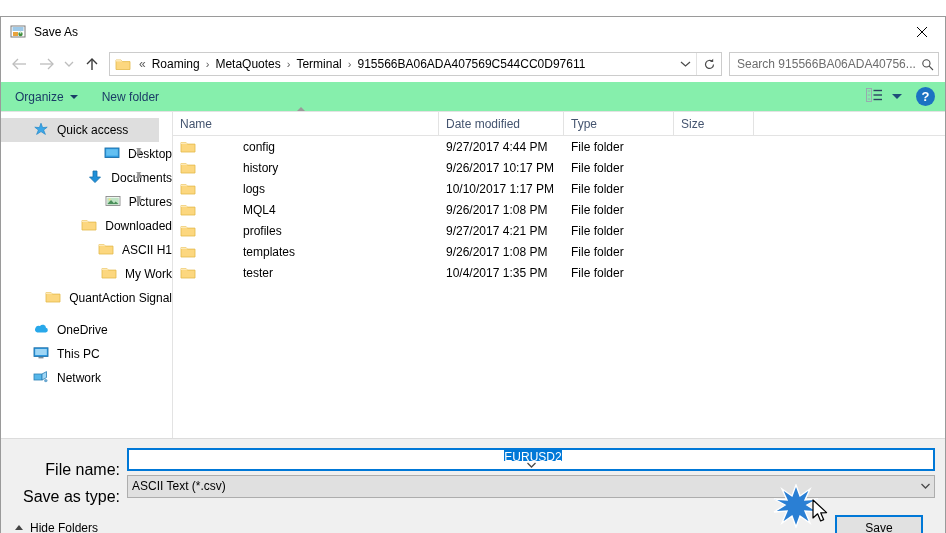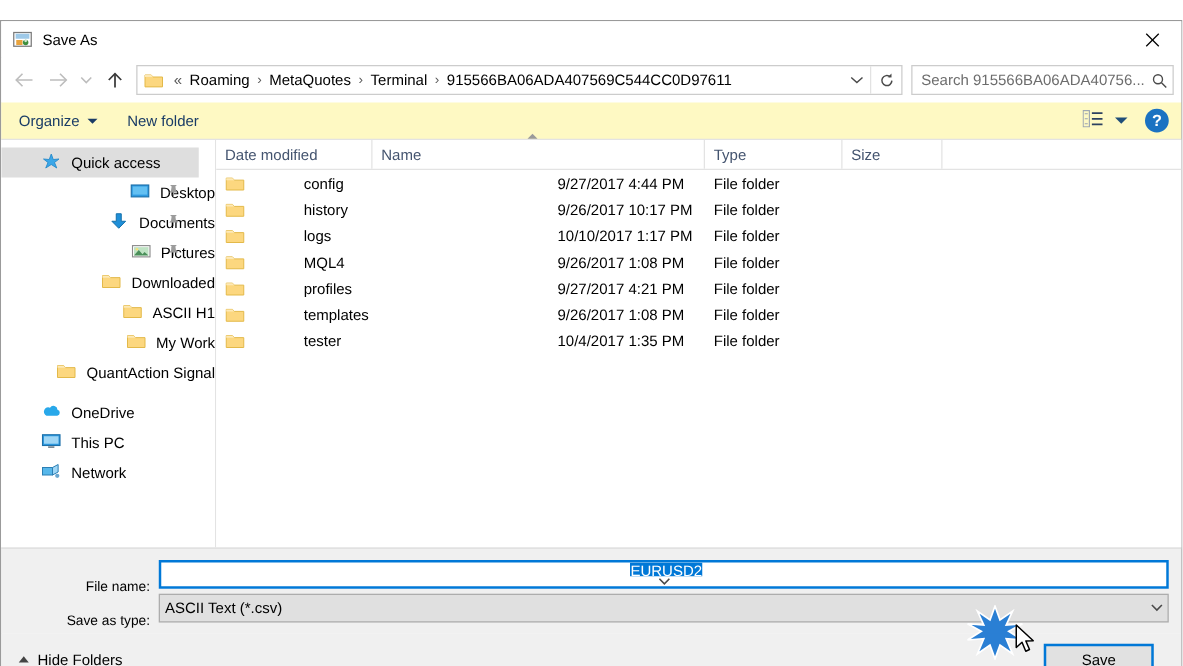--- a/index.html
+++ b/index.html
@@ -148,21 +148,21 @@
     width: 22px;
     display: flex; align-items: center; justify-content: center;
     color: #4a4a4a;
     flex: none;
   }
 
   
   .cmdbar {
     height: 30px;
     min-height: 30px;
-    background: #fef9c3;
+    background: #86efac;
     border-bottom: 1px solid #e3e3e3;
     display: flex;
     align-items: center;
     padding: 0 10px 0 14px;
     box-sizing: border-box;
   }
   .cmd-item {
     font-size: 12px;
     color: #1a3c66;
     display: flex;
@@ -317,21 +317,21 @@
     display: flex;
     align-items: center;
     height: 24px;
     margin-bottom: 3px;
   }
   .flabel {
     width: 126px;
     min-width: 126px;
     text-align: right;
     padding-right: 7px;
-    font-size: 11px;
+    font-size: 16px;
     color: #000;
     box-sizing: border-box;
     margin-top: 21px;
   }
   .combo {
     height: 23px;
     flex: 1;
     margin-right: 10px;
     background: #ffffff;
     border: 1px solid #7a7a7a;
@@ -672,26 +672,26 @@
             <path d="M9 4 L13.5 1.6 L13.5 7.6 L9 10 Z" fill="#9fd6f5" stroke="#2b7fb5" stroke-width="0.8"></path>
             <circle cx="12.8" cy="10.6" r="1.7" fill="#6aa7d0"></circle>
           </svg>
         </span>
         <span class="s-label">Network</span>
       </div>
     </div>
 
     <div class="filelist">
       <div class="col-head">
-        <div class="ch" style="width:125px">
-          <span>Date modified</span>
-        </div>
         <div class="ch" style="width:266px">
           <span>Name</span>
           <span class="sort-caret"></span>
+        </div>
+        <div class="ch" style="width:125px">
+          <span>Date modified</span>
         </div>
         <div class="ch" style="width:110px">
           <span>Type</span>
         </div>
         <div class="ch" style="width:80px">
           <span>Size</span>
         </div>
       </div>
 
       <div class="rows">

